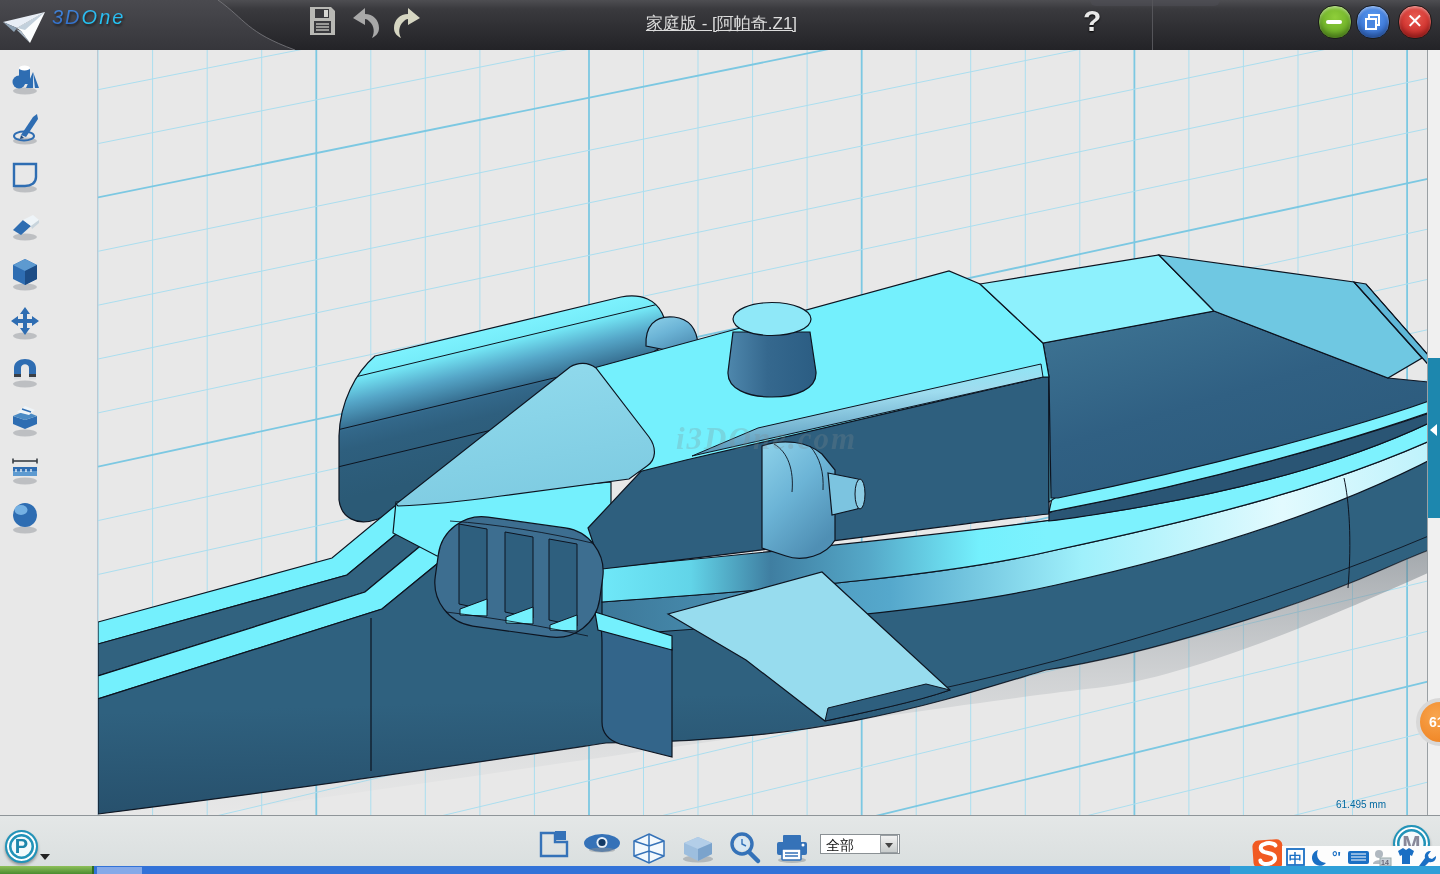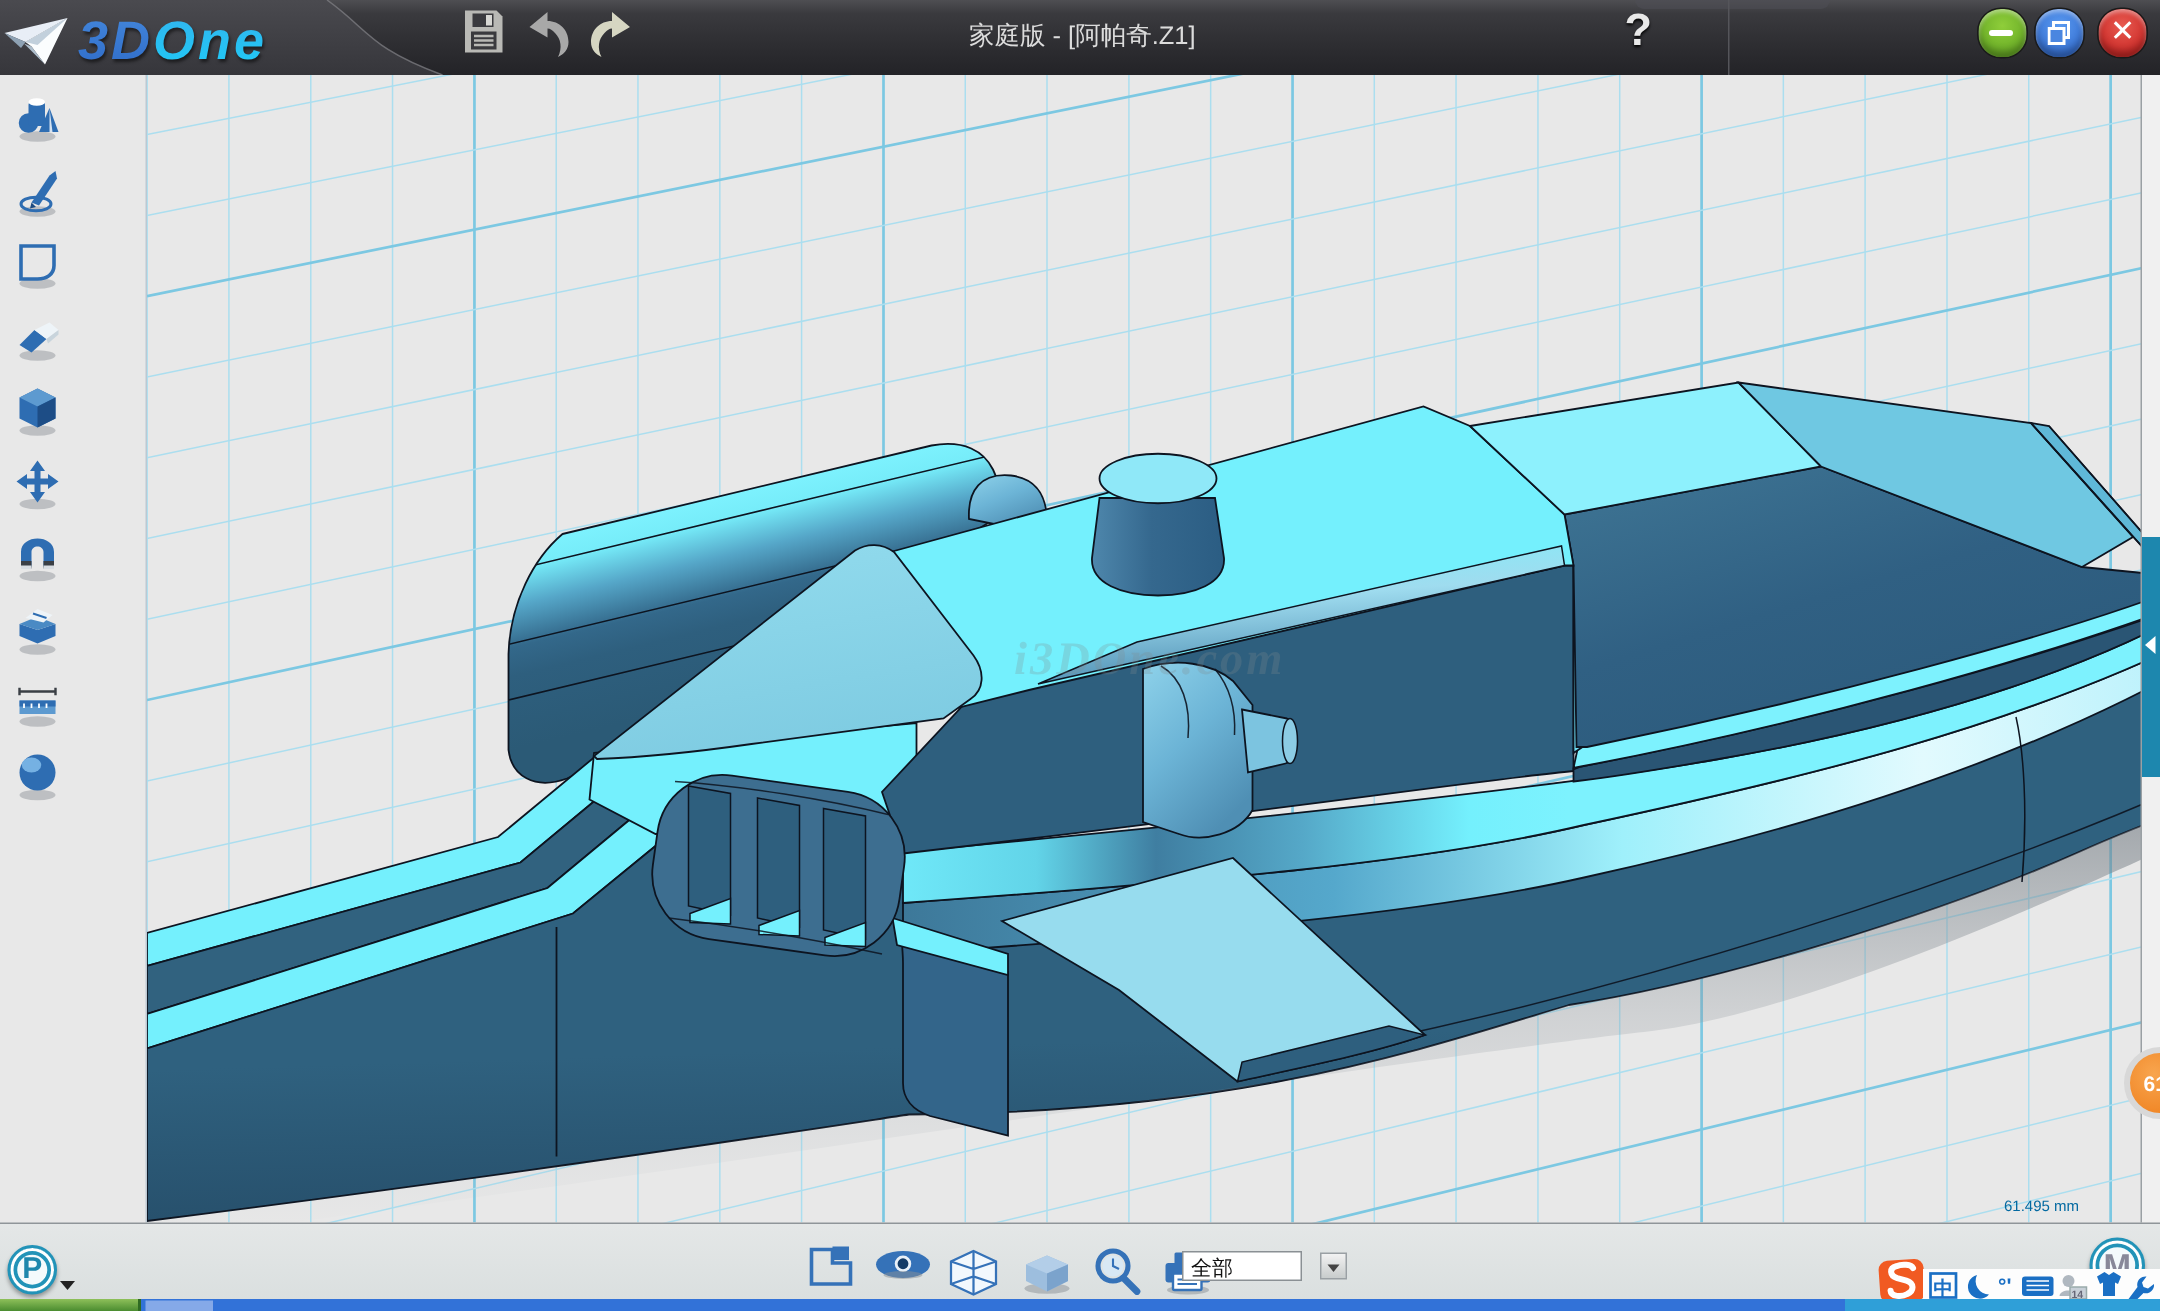--- a/index.html
+++ b/index.html
@@ -1,37 +1,37 @@
 <!DOCTYPE html>
 <html><head><meta charset="utf-8"><style>
 html,body{margin:0;padding:0;width:1440px;height:874px;overflow:hidden;font-family:"Liberation Sans",sans-serif;background:#e8e8e8;}
 #titlebar{position:absolute;left:0;top:0;width:1440px;height:50px;background:linear-gradient(#4e4e52 0%,#3a3a3e 18%,#2f2f33 55%,#232327 100%);}
 
 #titlebar .hi{position:absolute;left:1090px;top:0;width:130px;height:6px;background:#4f4f55;border-radius:0 0 8px 8px;opacity:0.55}
-#logo3d{position:absolute;left:52px;top:6px;font-size:36px;font-style:italic;font-weight:bold;letter-spacing:2px;filter:drop-shadow(1px 2px 1px rgba(0,0,0,0.5));}
+#logo3d{position:absolute;left:52px;top:6px;font-size:20px;font-style:italic;font-weight:normal;letter-spacing:2px;filter:drop-shadow(1px 2px 1px rgba(0,0,0,0.5));}
 #logo3d .p1{background:linear-gradient(#4488dc,#2f6cc8);-webkit-background-clip:text;background-clip:text;color:transparent;}
 #logo3d .p2{background:linear-gradient(#33b4ee,#1fc9f6);-webkit-background-clip:text;background-clip:text;color:transparent;}
-#title-text{position:absolute;left:3px;right:0;top:12px;text-align:center;color:#dcdcdc;font-size:17px;}
+#title-text{position:absolute;left:3px;right:0;top:12px;text-align:center;color:#dcdcdc;font-size:17px;text-decoration:underline;}
 #qmark{position:absolute;left:1083px;top:4px;color:#e8e8e8;font-size:30px;font-weight:bold;text-shadow:0 1px 2px #000;}
 .winbtn{position:absolute;top:5px;width:32px;height:32px;border-radius:16px;color:#fff;text-align:center;border:1px solid #1a1a1a;box-shadow:inset 0 2px 3px rgba(255,255,255,0.45), inset 0 -4px 5px rgba(0,0,0,0.3);}
 #lefttools{position:absolute;left:0;top:50px;width:52px;height:765px;background:#e8e8e8;}
 #canvas{position:absolute;left:52px;top:50px;width:1376px;height:765px;background:#e8e8e8;border-left:1px solid #bcc8d2;margin-left:45px;}
 #rightmargin{position:absolute;left:1428px;top:50px;width:12px;height:765px;background:#f0f0f0;}
 #canvasborder{position:absolute;left:1427px;top:50px;width:1px;height:765px;background:#9aa0a4;}
 #bottombar{position:absolute;left:0;top:815px;width:1440px;height:51px;background:linear-gradient(#e4e7e7,#dadfdf);border-top:1px solid #8f9599;}
 #taskbar{position:absolute;left:0;top:866px;width:1440px;height:8px;background:#3272d8;}
 #taskbar .green{position:absolute;left:0;top:0;width:92px;height:8px;background:linear-gradient(#8ec05a,#4a8c30);border-right:2px solid #2f6b22;}
 #taskbar .lb{position:absolute;left:97px;top:1px;width:45px;height:7px;background:#85a9e8;}
 #taskbar .cy{position:absolute;left:1230px;top:0;width:210px;height:8px;background:#2f9fd8;}
 #tealtab{position:absolute;left:1428px;top:358px;width:12px;height:160px;background:#1d87ae;}
 #tealtab:after{content:"";position:absolute;left:2px;top:66px;border-right:7px solid #fff;border-top:6px solid transparent;border-bottom:6px solid transparent;}
 #orangecircle{position:absolute;left:1416px;top:698px;width:48px;height:48px;border-radius:26px;background:radial-gradient(circle at 40% 35%,#f8a54e,#ee7d1a);border:4px solid #d8d8d8;box-sizing:border-box;color:#fff;font-weight:bold;font-size:14px;line-height:40px;text-indent:9px;}
 #mmtext{position:absolute;left:1336px;top:799px;font-size:10px;color:#0369a1;font-family:Liberation Sans, sans-serif;}
 .ringcirc{position:absolute;border-radius:50%;border:2.5px solid #2293b8;box-shadow:0 2px 3px rgba(0,0,0,0.35), inset 0 0 0 2px #fff, inset 0 0 0 4.5px #2293b8;background:#f4fafc;color:#1e87ac;font-weight:bold;text-align:center;}
-#dropdown{position:absolute;left:788px;top:18px;width:80px;height:20px;background:#fff;border:1px solid #8a9094;font-size:14px;color:#111;padding-left:5px;line-height:20px;box-sizing:border-box;}
+#dropdown{position:absolute;left:820px;top:18px;width:80px;height:20px;background:#fff;border:1px solid #8a9094;font-size:14px;color:#111;padding-left:5px;line-height:20px;box-sizing:border-box;}
 #droparrow{position:absolute;left:880px;top:19px;width:18px;height:18px;background:linear-gradient(#f2f2f2,#c8cccc);border:1px solid #9aa0a4;box-sizing:border-box;}
 #droparrow:after{content:"";position:absolute;left:4px;top:7px;border-top:5px solid #444;border-left:4px solid transparent;border-right:4px solid transparent;}
 #ptri{position:absolute;left:40px;top:38px;border-top:6px solid #222;border-left:5px solid transparent;border-right:5px solid transparent;}
 </style></head>
 <body>
 <div id="canvas">
 <svg width="1376" height="765" viewBox="52 50 1376 765" style="display:block">
 <line x1="52.1" y1="50" x2="52.1" y2="815" stroke="#abdeef" stroke-width="1"></line>
 <line x1="106.6" y1="50" x2="106.6" y2="815" stroke="#abdeef" stroke-width="1"></line>
 <line x1="161.2" y1="50" x2="161.2" y2="815" stroke="#abdeef" stroke-width="1"></line>

